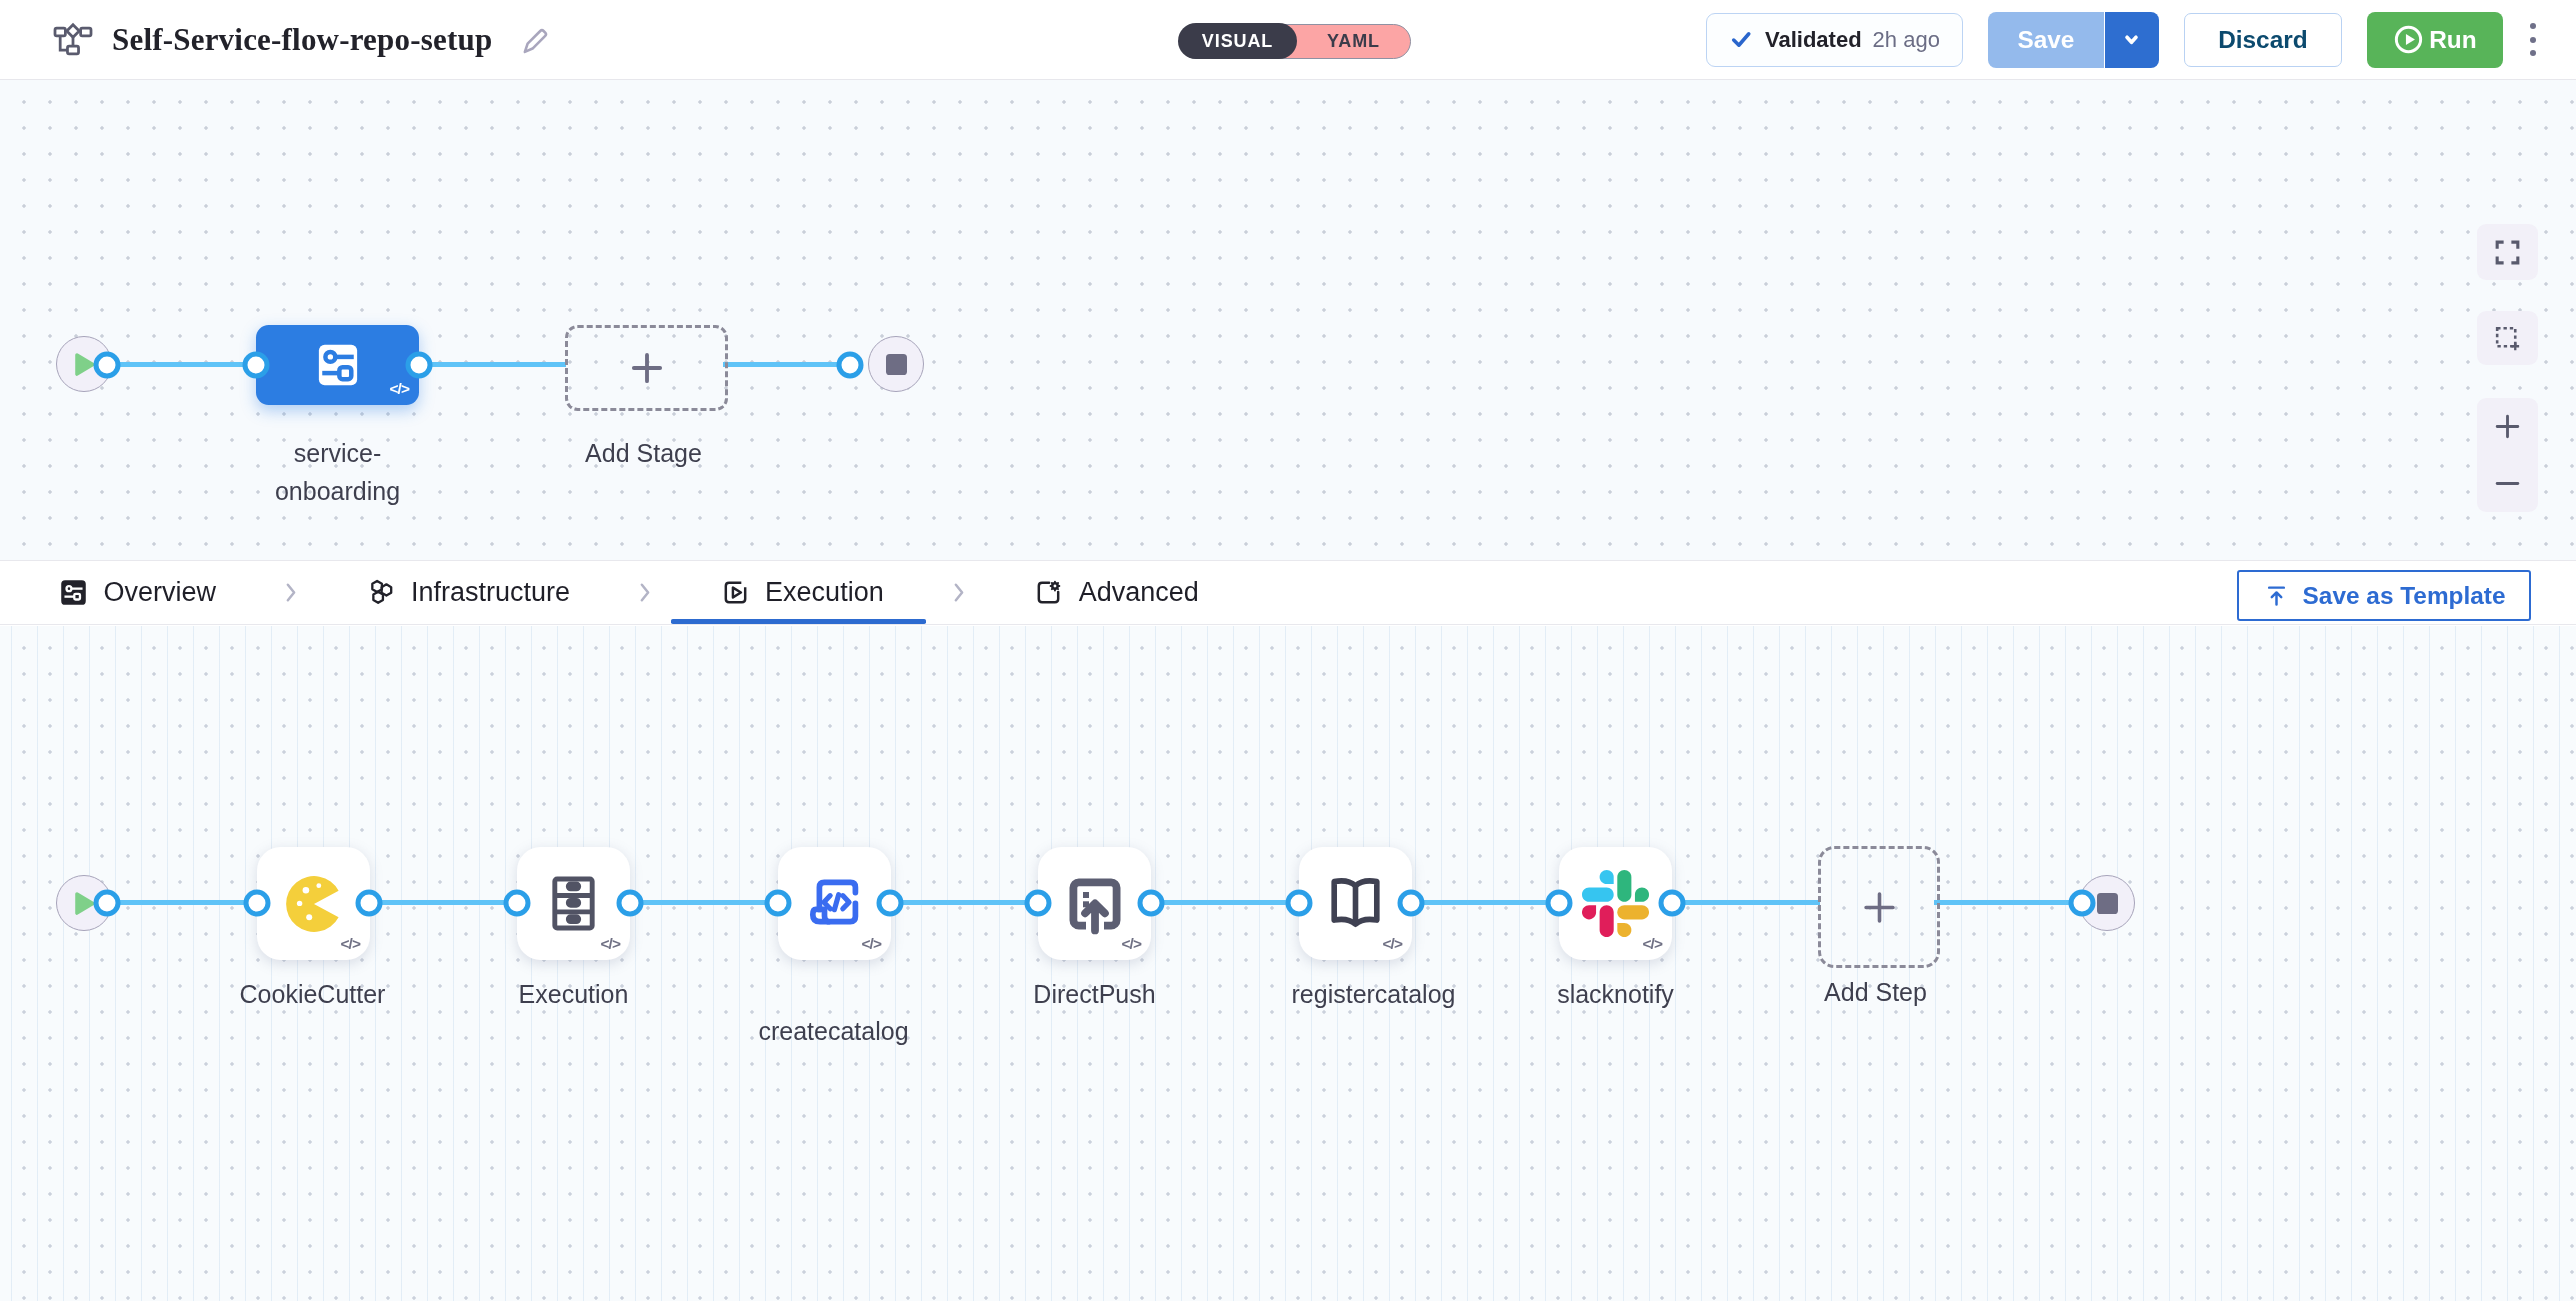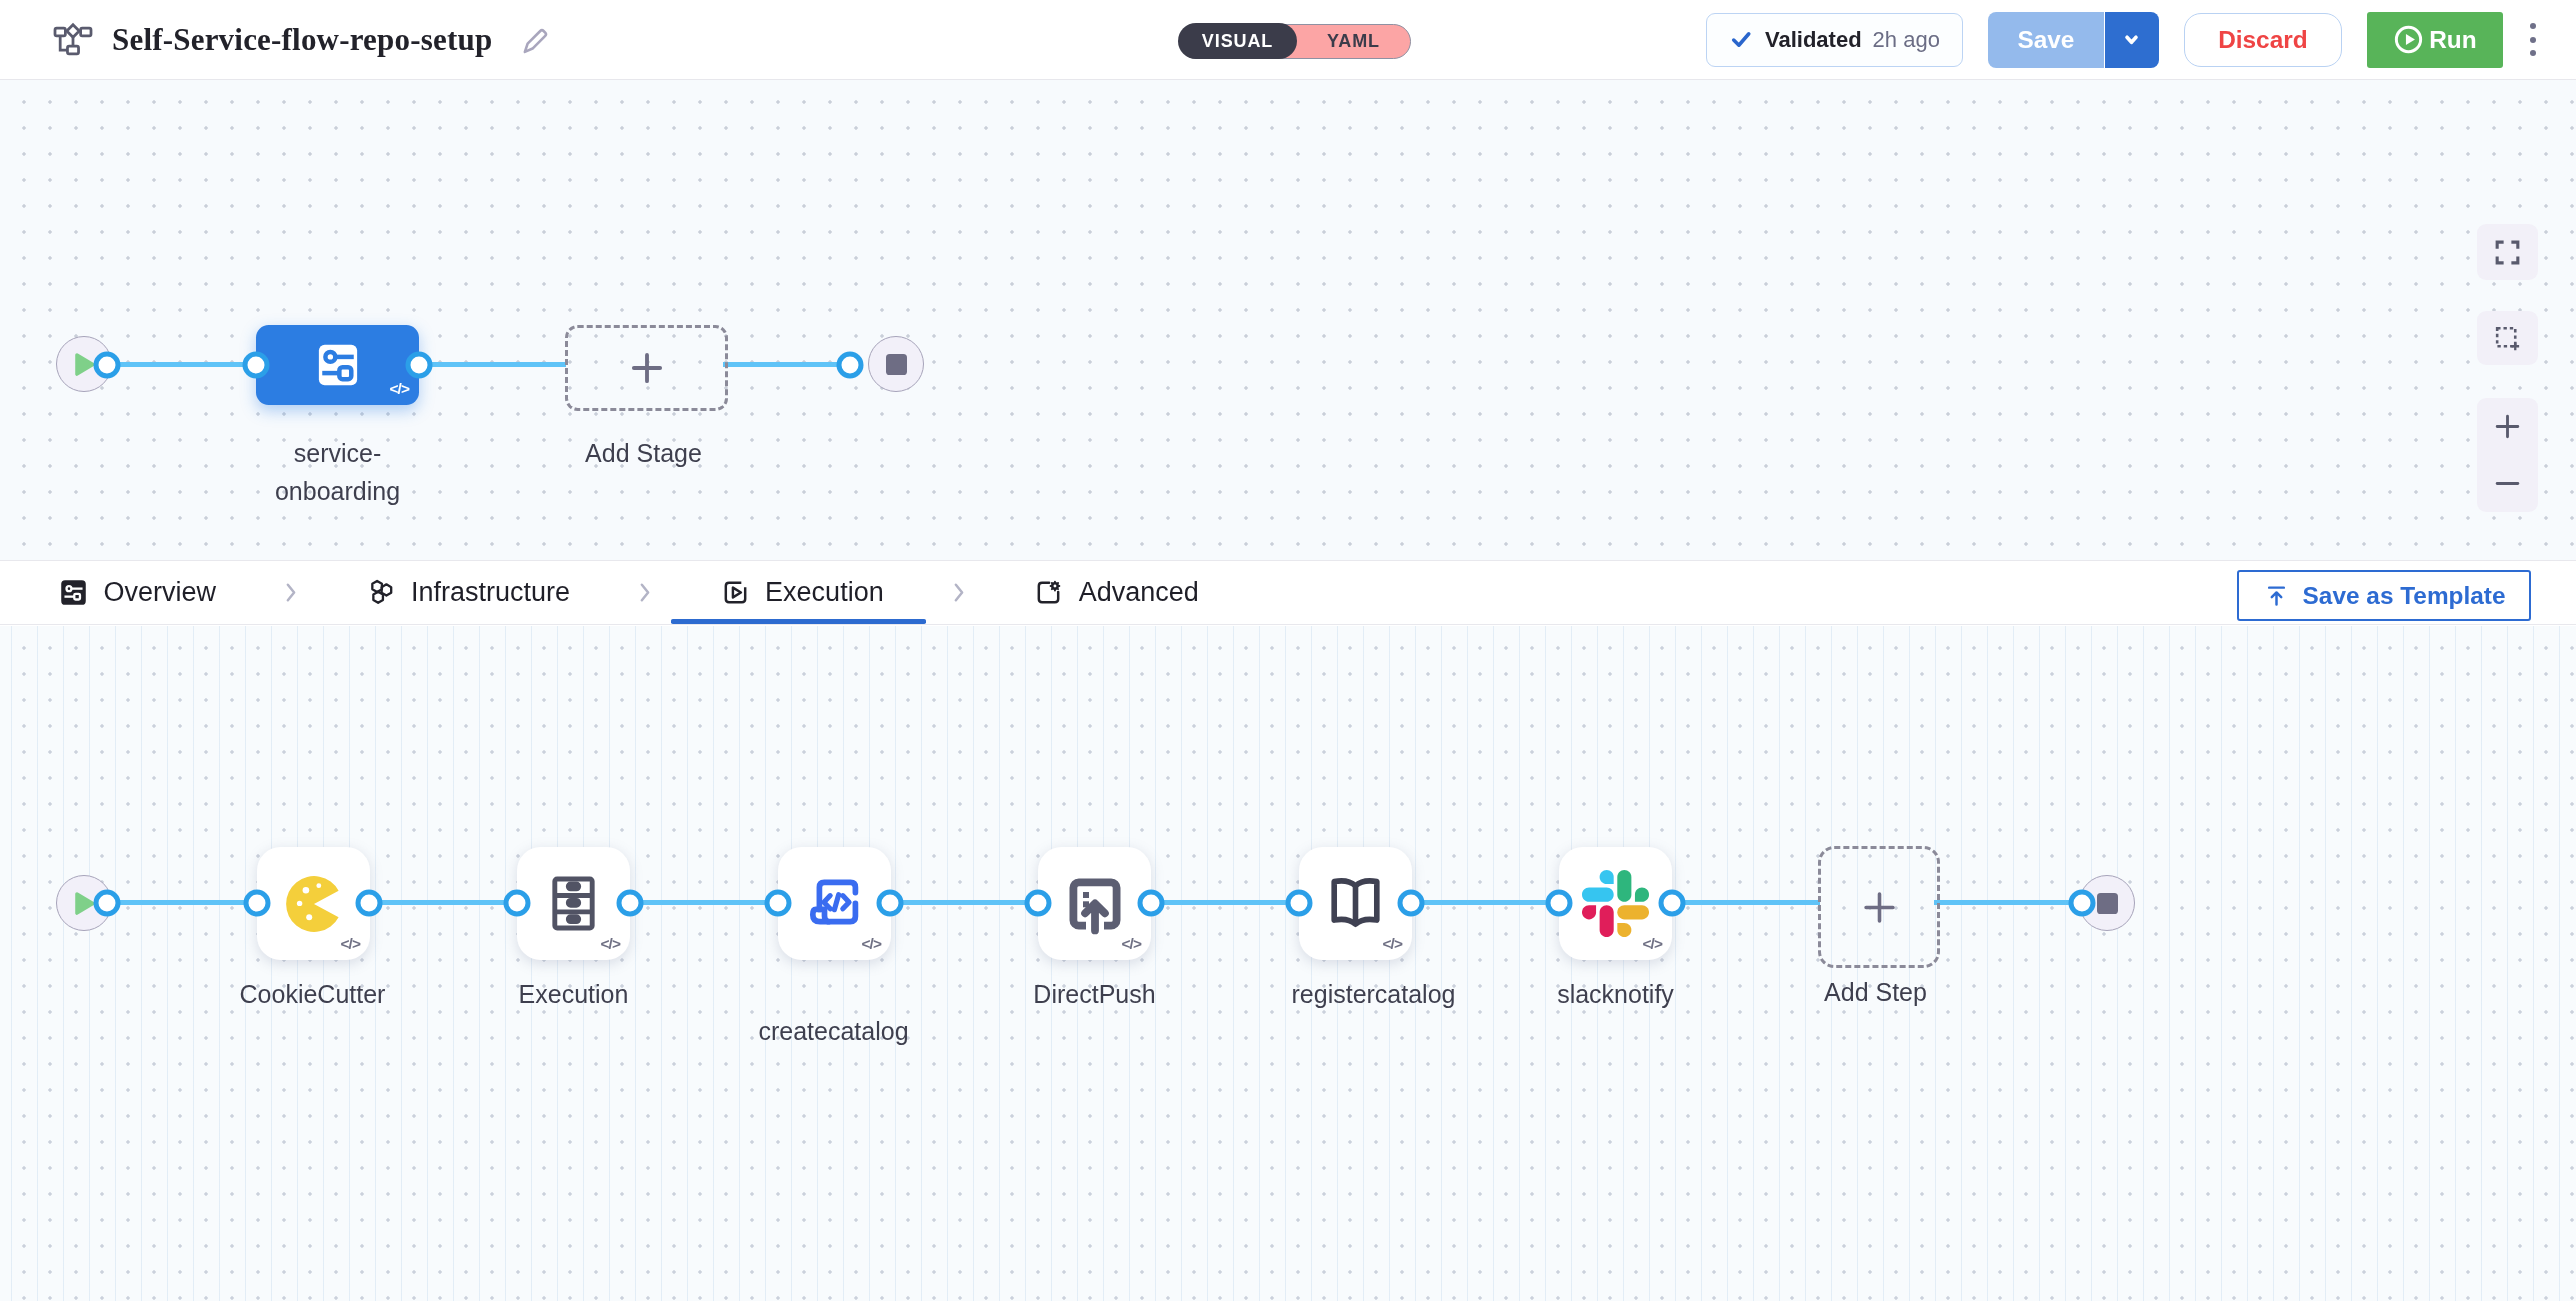--- a/index.html
+++ b/index.html
@@ -21,23 +21,23 @@
 
   .hdr-right{position:absolute;right:40px;top:11.8px;height:56px;display:flex;align-items:center;gap:25px;}
   .validated{height:52px;border:1.8px solid #bcd4f4;background:#fcfeff;border-radius:9px;
              display:flex;align-items:center;gap:11px;padding:0 22px;}
   .validated .v-label{font-size:22px;font-weight:700;}
   .validated .v-time{font-size:22px;color:#6b6d85;}
   .savegrp{display:flex;height:56px;border-radius:8.1px;overflow:hidden;}
   .btn-save{width:116px;background:#94baec;color:#fff;font-size:24.4px;font-weight:700;
             display:flex;align-items:center;justify-content:center;border-right:1.8px solid #fff;}
   .btn-caret{width:54px;background:#2e6ed0;display:flex;align-items:center;justify-content:center;}
-  .btn-discard{width:156px;height:52px;background:#fff;border:1.8px solid #b9d2f3;border-radius:17px;
-               color:#ef4444;font-size:24.4px;font-weight:700;display:flex;align-items:center;justify-content:center;}
-  .btn-run{width:136px;height:56px;background:#58b459;border-radius:3px;color:#fff;font-size:24.4px;
+  .btn-discard{width:156px;height:52px;background:#fff;border:1.8px solid #b9d2f3;border-radius:7px;
+               color:#0c4a6e;font-size:24.4px;font-weight:700;display:flex;align-items:center;justify-content:center;}
+  .btn-run{width:136px;height:56px;background:#58b459;border-radius:8px;color:#fff;font-size:24.4px;
            font-weight:700;display:flex;align-items:center;justify-content:center;gap:5px;}
   .kebab{display:flex;flex-direction:column;gap:7.2px;padding-left:1.8px;}
   .kebab i{width:6.3px;height:6.3px;border-radius:50%;background:#6f7089;}
 
   
   .canvas-stage{position:absolute;left:0;top:80px;width:2576px;height:480px;background-color:#f7fafd;
      background-image:radial-gradient(circle,#c9cfd9 1.4px,transparent 2px);
      background-size:26px 26px;background-position:11px 9px;}
   .canvas-exec{position:absolute;left:0;top:626px;width:2576px;height:676px;background-color:#f8fbfd;
      background-image:linear-gradient(to right,rgba(205,224,240,.5) 1.3px,transparent 1.3px),

